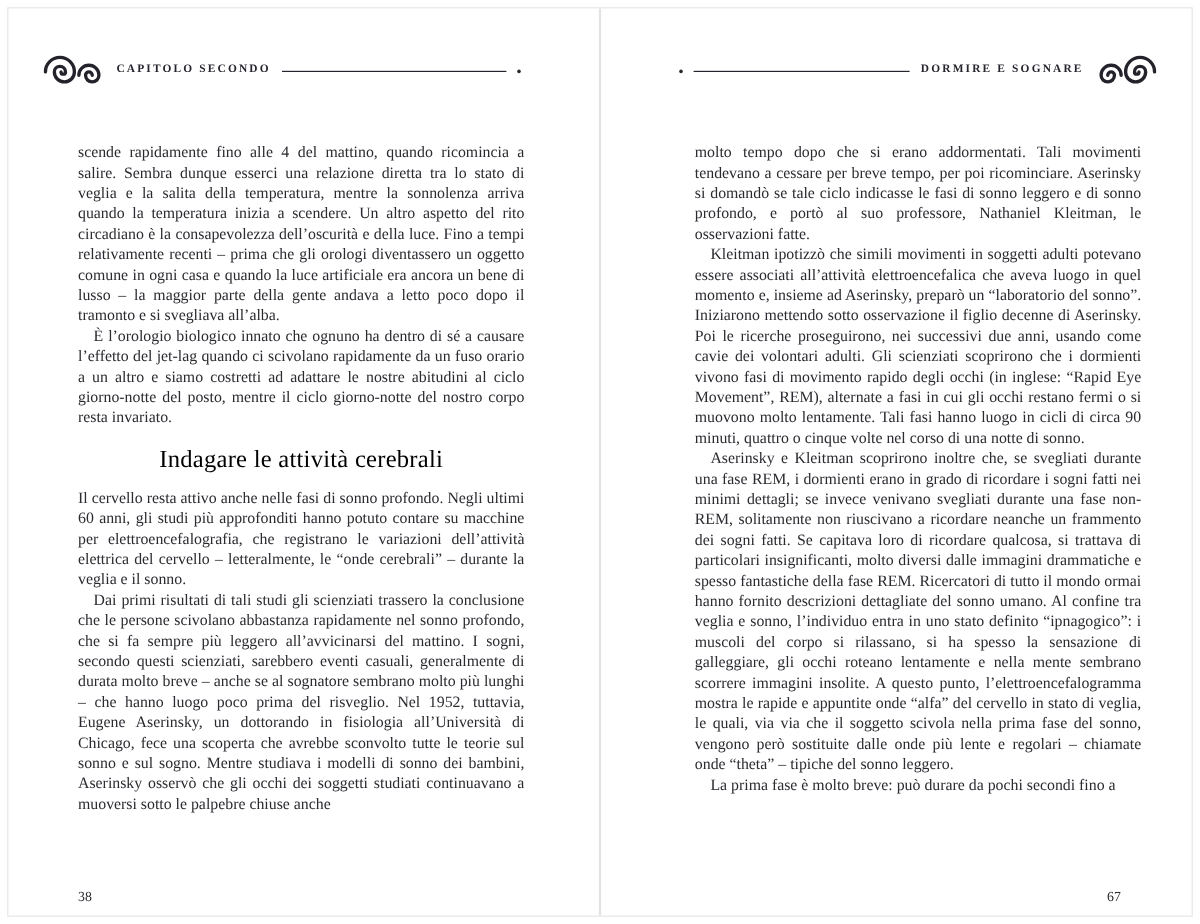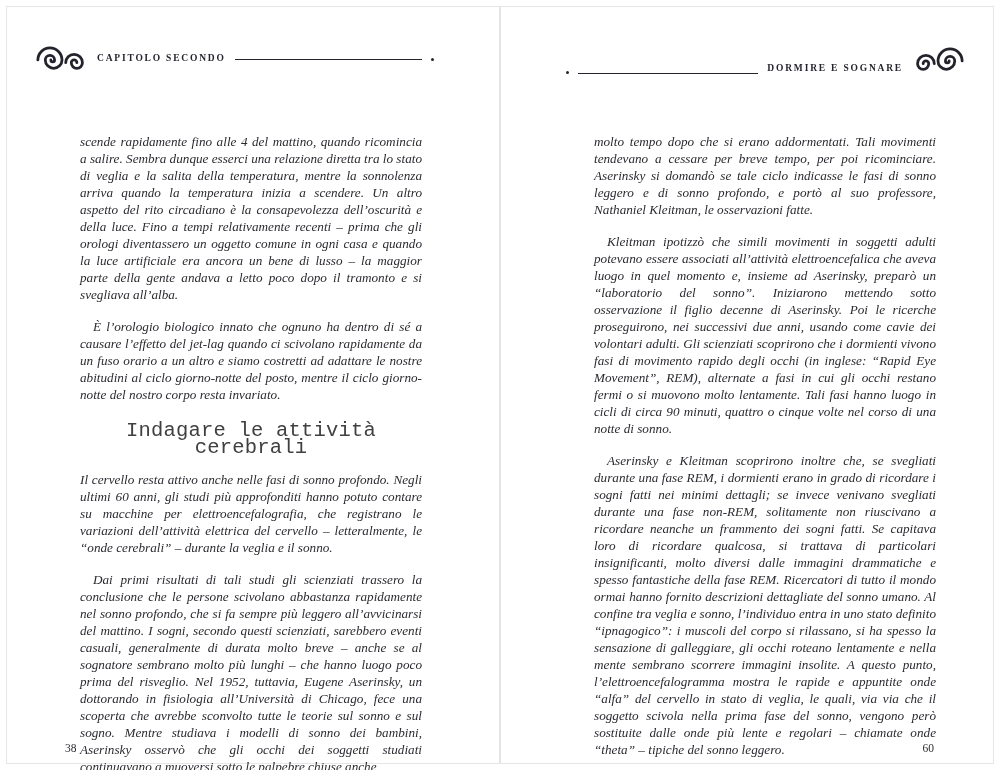--- a/index.html
+++ b/index.html
@@ -32,21 +32,21 @@
   
   .running-head {
     position: absolute;
     top: 44px;
     height: 30px;
     display: flex;
     align-items: center;
     column-gap: 9px;
   }
   .left-page  .running-head { left: 36px; right: 66px; }
-  .right-page .running-head { left: 66px; right: 36px; align-items: flex-end; }
+  .right-page .running-head { left: 66px; right: 36px; }
   .head-text {
     font-size: 9.5px;
     font-weight: 700;
     letter-spacing: 1.8px;
     color: #26252e;
     white-space: nowrap;
     transform: translateY(-1px);
   }
   .head-rule { flex: 1; height: 1px; background: #26252e; }
   .head-dot  { width: 3px; height: 3px; border-radius: 50%; background: #26252e; flex: 0 0 auto; }
@@ -59,29 +59,29 @@
     position: absolute;
     top: 118px;
     width: 372px;
     font-size: 13.2px;
     line-height: 17px;
     text-align: justify;
     color: #2b2a30;
   }
   .left-page  .text-block { left: 65px; }
   .right-page .text-block { left: 79px; }
-  .para { margin: 15px; font-style: italic; }
+  .para { margin: 0; }
   .para.indent { text-indent: 13px; }
 
   .section-heading {
-    font-family: Liberation Mono, monospace;
+    font-family: Liberation Serif, serif;
     font-size: 20.5px;
     font-weight: 400;
     letter-spacing: 0.2px;
-    color: #404040;
+    color: #000000;
     text-align: center;
     margin: 19px 0 14px 0;
   }
 
   .folio {
     position: absolute;
     bottom: 16px;
     font-size: 11.5px;
     color: #2b2a30;
   }
@@ -134,18 +134,19 @@
             <path d="M32 19 a9 9 0 0 1 18 0 a6 6 0 0 1 -12 0 a3 3 0 0 1 6 0"></path>
           </g>
         </svg>
       </span>
     </header>
 
     <div class="text-block">
       <p class="para">molto tempo dopo che si erano addormentati. Tali movimenti tendevano a cessare per breve tempo, per poi ricominciare. Aserinsky si domandò se tale ciclo indicasse le fasi di sonno leggero e di sonno profondo, e portò al suo professore, Nathaniel Kleitman, le osservazioni fatte.</p>
       <p class="para indent">Kleitman ipotizzò che simili movimenti in soggetti adulti potevano essere associati all’attività elettroencefalica che aveva luogo in quel momento e, insieme ad Aserinsky, preparò un “laboratorio del sonno”. Iniziarono mettendo sotto osservazione il figlio decenne di Aserinsky. Poi le ricerche proseguirono, nei successivi due anni, usando come cavie dei volontari adulti. Gli scienziati scoprirono che i dormienti vivono fasi di movimento rapido degli occhi (in inglese: “Rapid Eye Movement”, REM), alternate a fasi in cui gli occhi restano fermi o si muovono molto lentamente. Tali fasi hanno luogo in cicli di circa 90 minuti, quattro o cinque volte nel corso di una notte di sonno.</p>
       <p class="para indent">Aserinsky e Kleitman scoprirono inoltre che, se svegliati durante una fase REM, i dormienti erano in grado di ricordare i sogni fatti nei minimi dettagli; se invece venivano svegliati durante una fase non-REM, solitamente non riuscivano a ricordare neanche un frammento dei sogni fatti. Se capitava loro di ricordare qualcosa, si trattava di particolari insignificanti, molto diversi dalle immagini drammatiche e spesso fantastiche della fase REM. Ricercatori di tutto il mondo ormai hanno fornito descrizioni dettagliate del sonno umano. Al confine tra veglia e sonno, l’individuo entra in uno stato definito “ipnagogico”: i muscoli del corpo si rilassano, si ha spesso la sensazione di galleggiare, gli occhi roteano lentamente e nella mente sembrano scorrere immagini insolite. A questo punto, l’elettroencefalogramma mostra le rapide e appuntite onde “alfa” del cervello in stato di veglia, le quali, via via che il soggetto scivola nella prima fase del sonno, vengono però sostituite dalle onde più lente e regolari – chiamate onde “theta” – tipiche del sonno leggero.</p>
+      <p class="para indent">La prima fase è molto breve: può durare da pochi secondi fino a</p>
     </div>
 
-    <div class="folio folio-right">60</div>
+    <div class="folio folio-right">67</div>
   </section>
 
 </div>
 
 </body></html>

